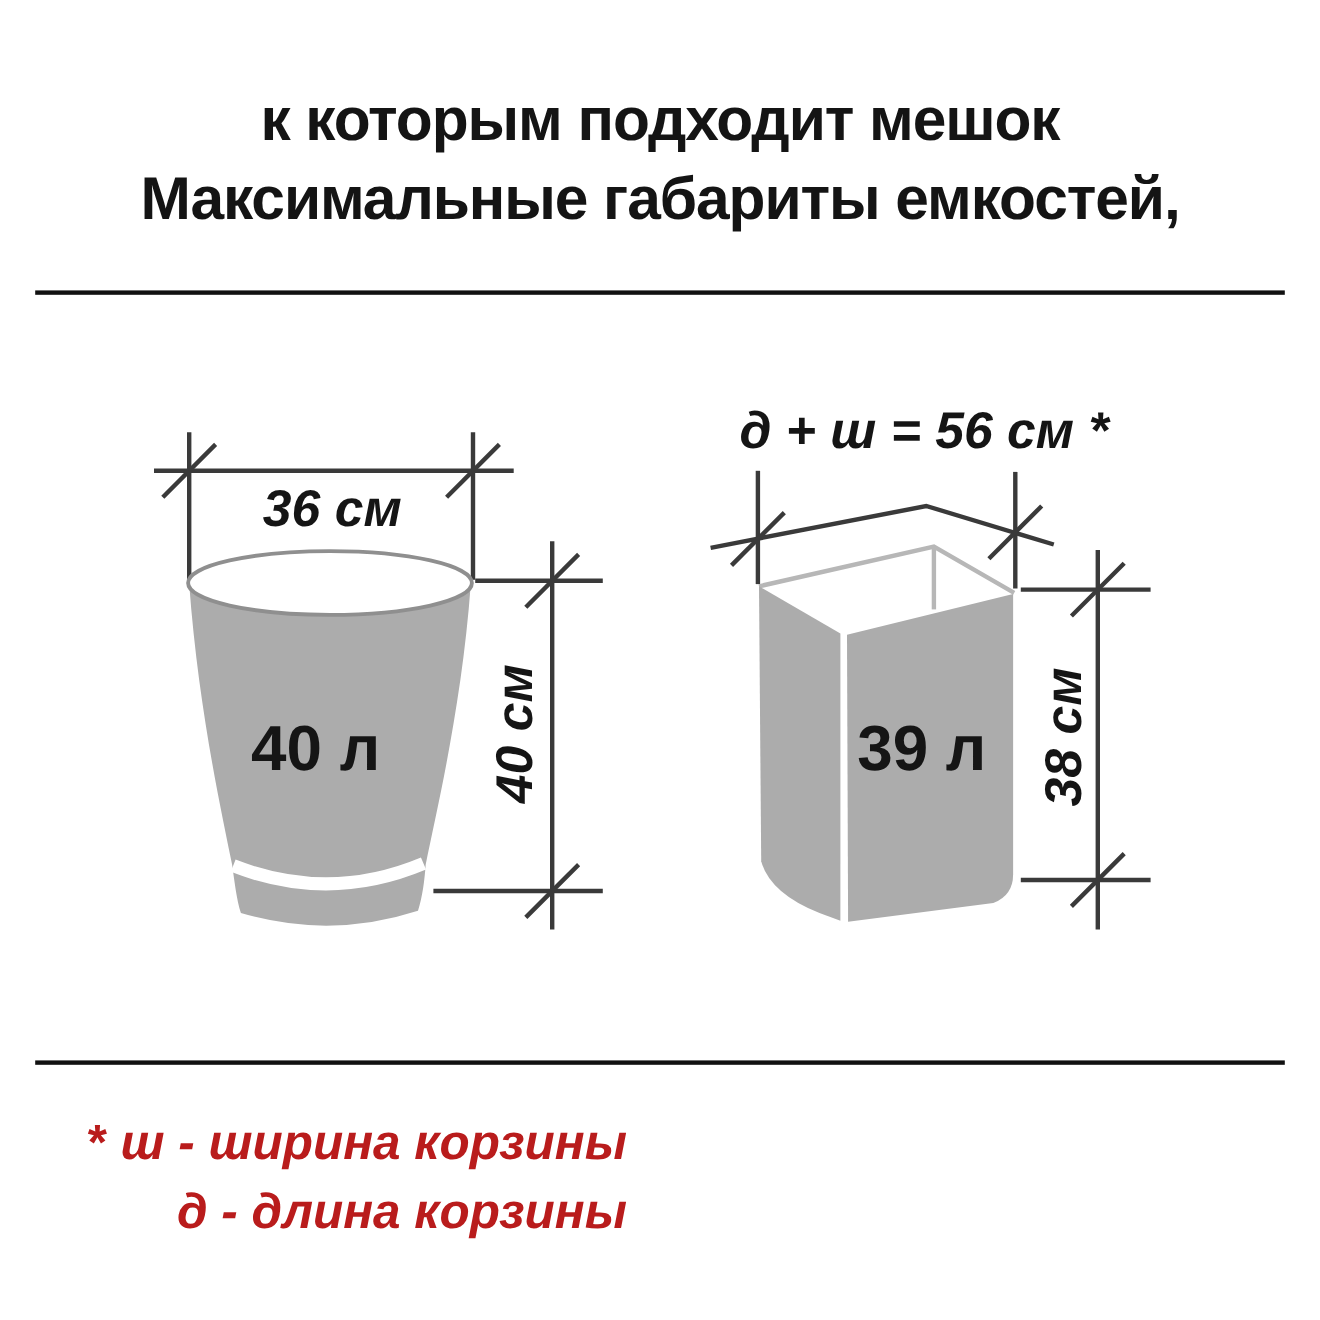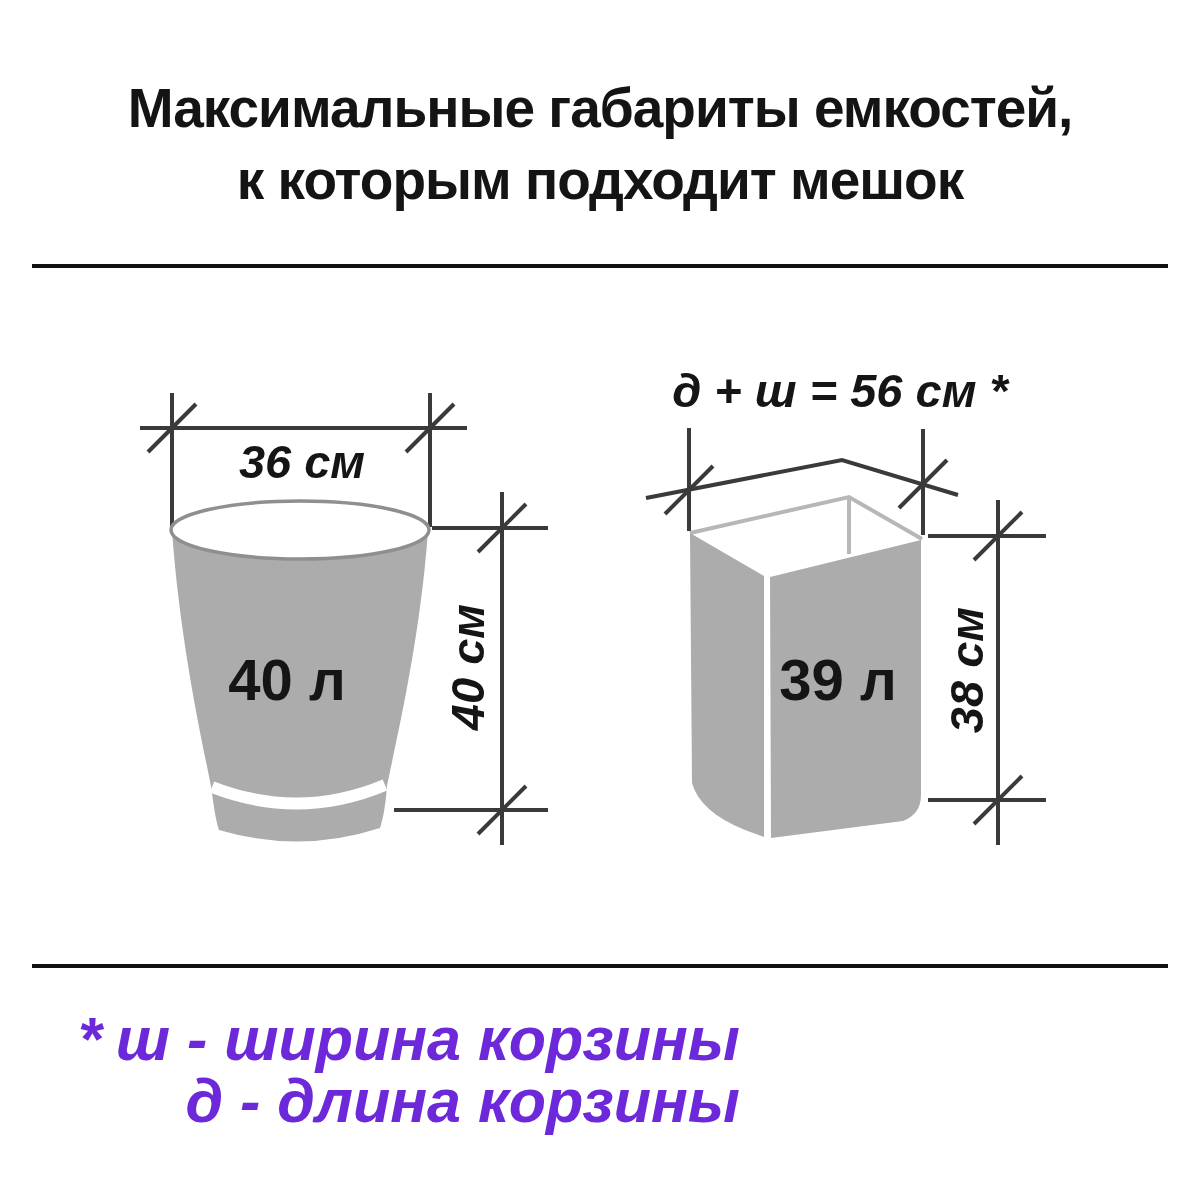--- a/index.html
+++ b/index.html
@@ -12,32 +12,32 @@
   .divider-bottom{top:964px;}
   .diagram-svg{position:absolute;left:0;top:280px;width:1200px;height:680px;}
   .dim{stroke:#3a3a3a;stroke-width:4;fill:none;}
   .rim{stroke:#8f8f8f;stroke-width:3.5;fill:#ffffff;}
   .inner{stroke:#b7b7b7;stroke-width:4;fill:none;}
   .band{stroke:#ffffff;stroke-width:12;fill:none;}
   .opening{fill:#ffffff;}
   .vol-label{font-size:58px;font-weight:bold;fill:#151515;}
   .dim-label{font-size:47px;font-weight:bold;font-style:italic;fill:#151515;}
   .footnote{position:absolute;left:78px;top:1008px;font-weight:bold;font-style:italic;
-        font-size:61px;line-height:62px;color:#6d28d9;}
+        font-size:45px;line-height:62px;color:#b91c1c;}
   .fn-marker{display:inline-block;margin-right:14px;}
   .fn-line2{padding-left:32px;text-align:right;}
 </style>
 </head>
 <body>
 
 <div class="page">
 
   <div class="title-block">
+    <div>к которым подходит мешок</div>
     <div>Максимальные габариты емкостей,</div>
-    <div>к которым подходит мешок</div>
   </div>
 
   <div class="divider divider-top"></div>
 
   <svg class="diagram-svg" viewBox="0 280 1200 680">
 
     <g>
 
       <g>
         <line class="dim" x1="172" y1="393" x2="172" y2="527"></line>

